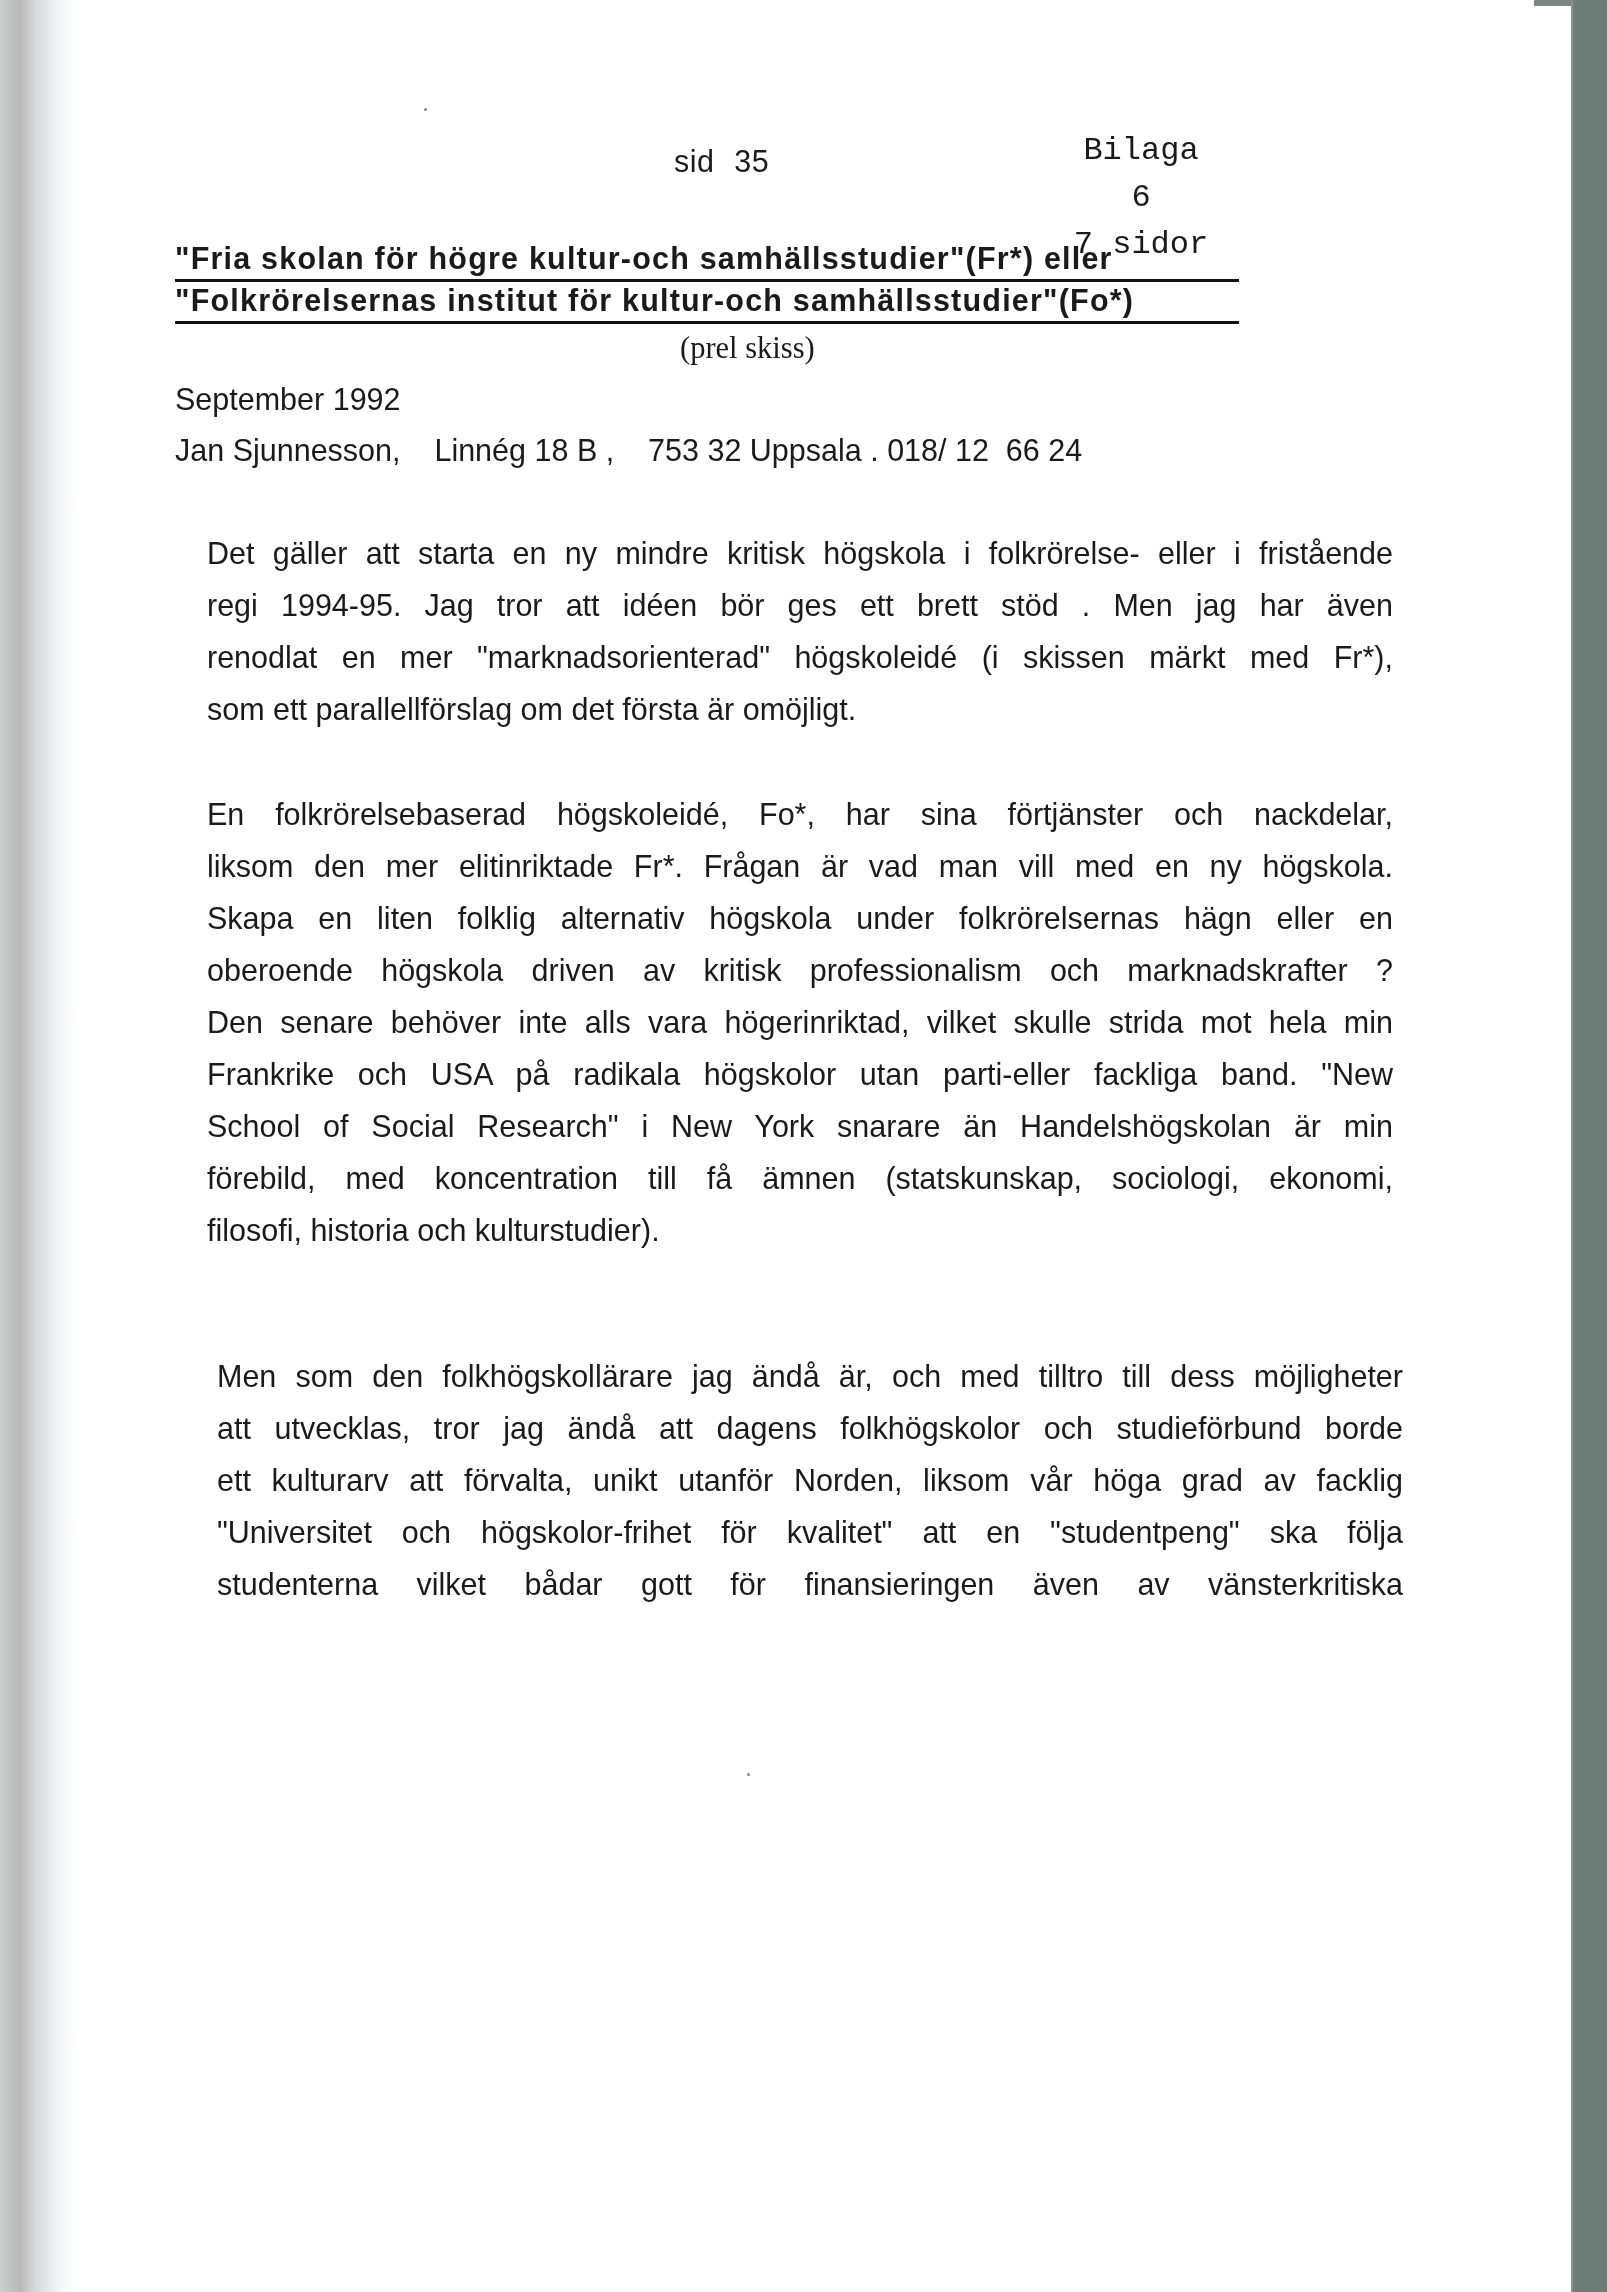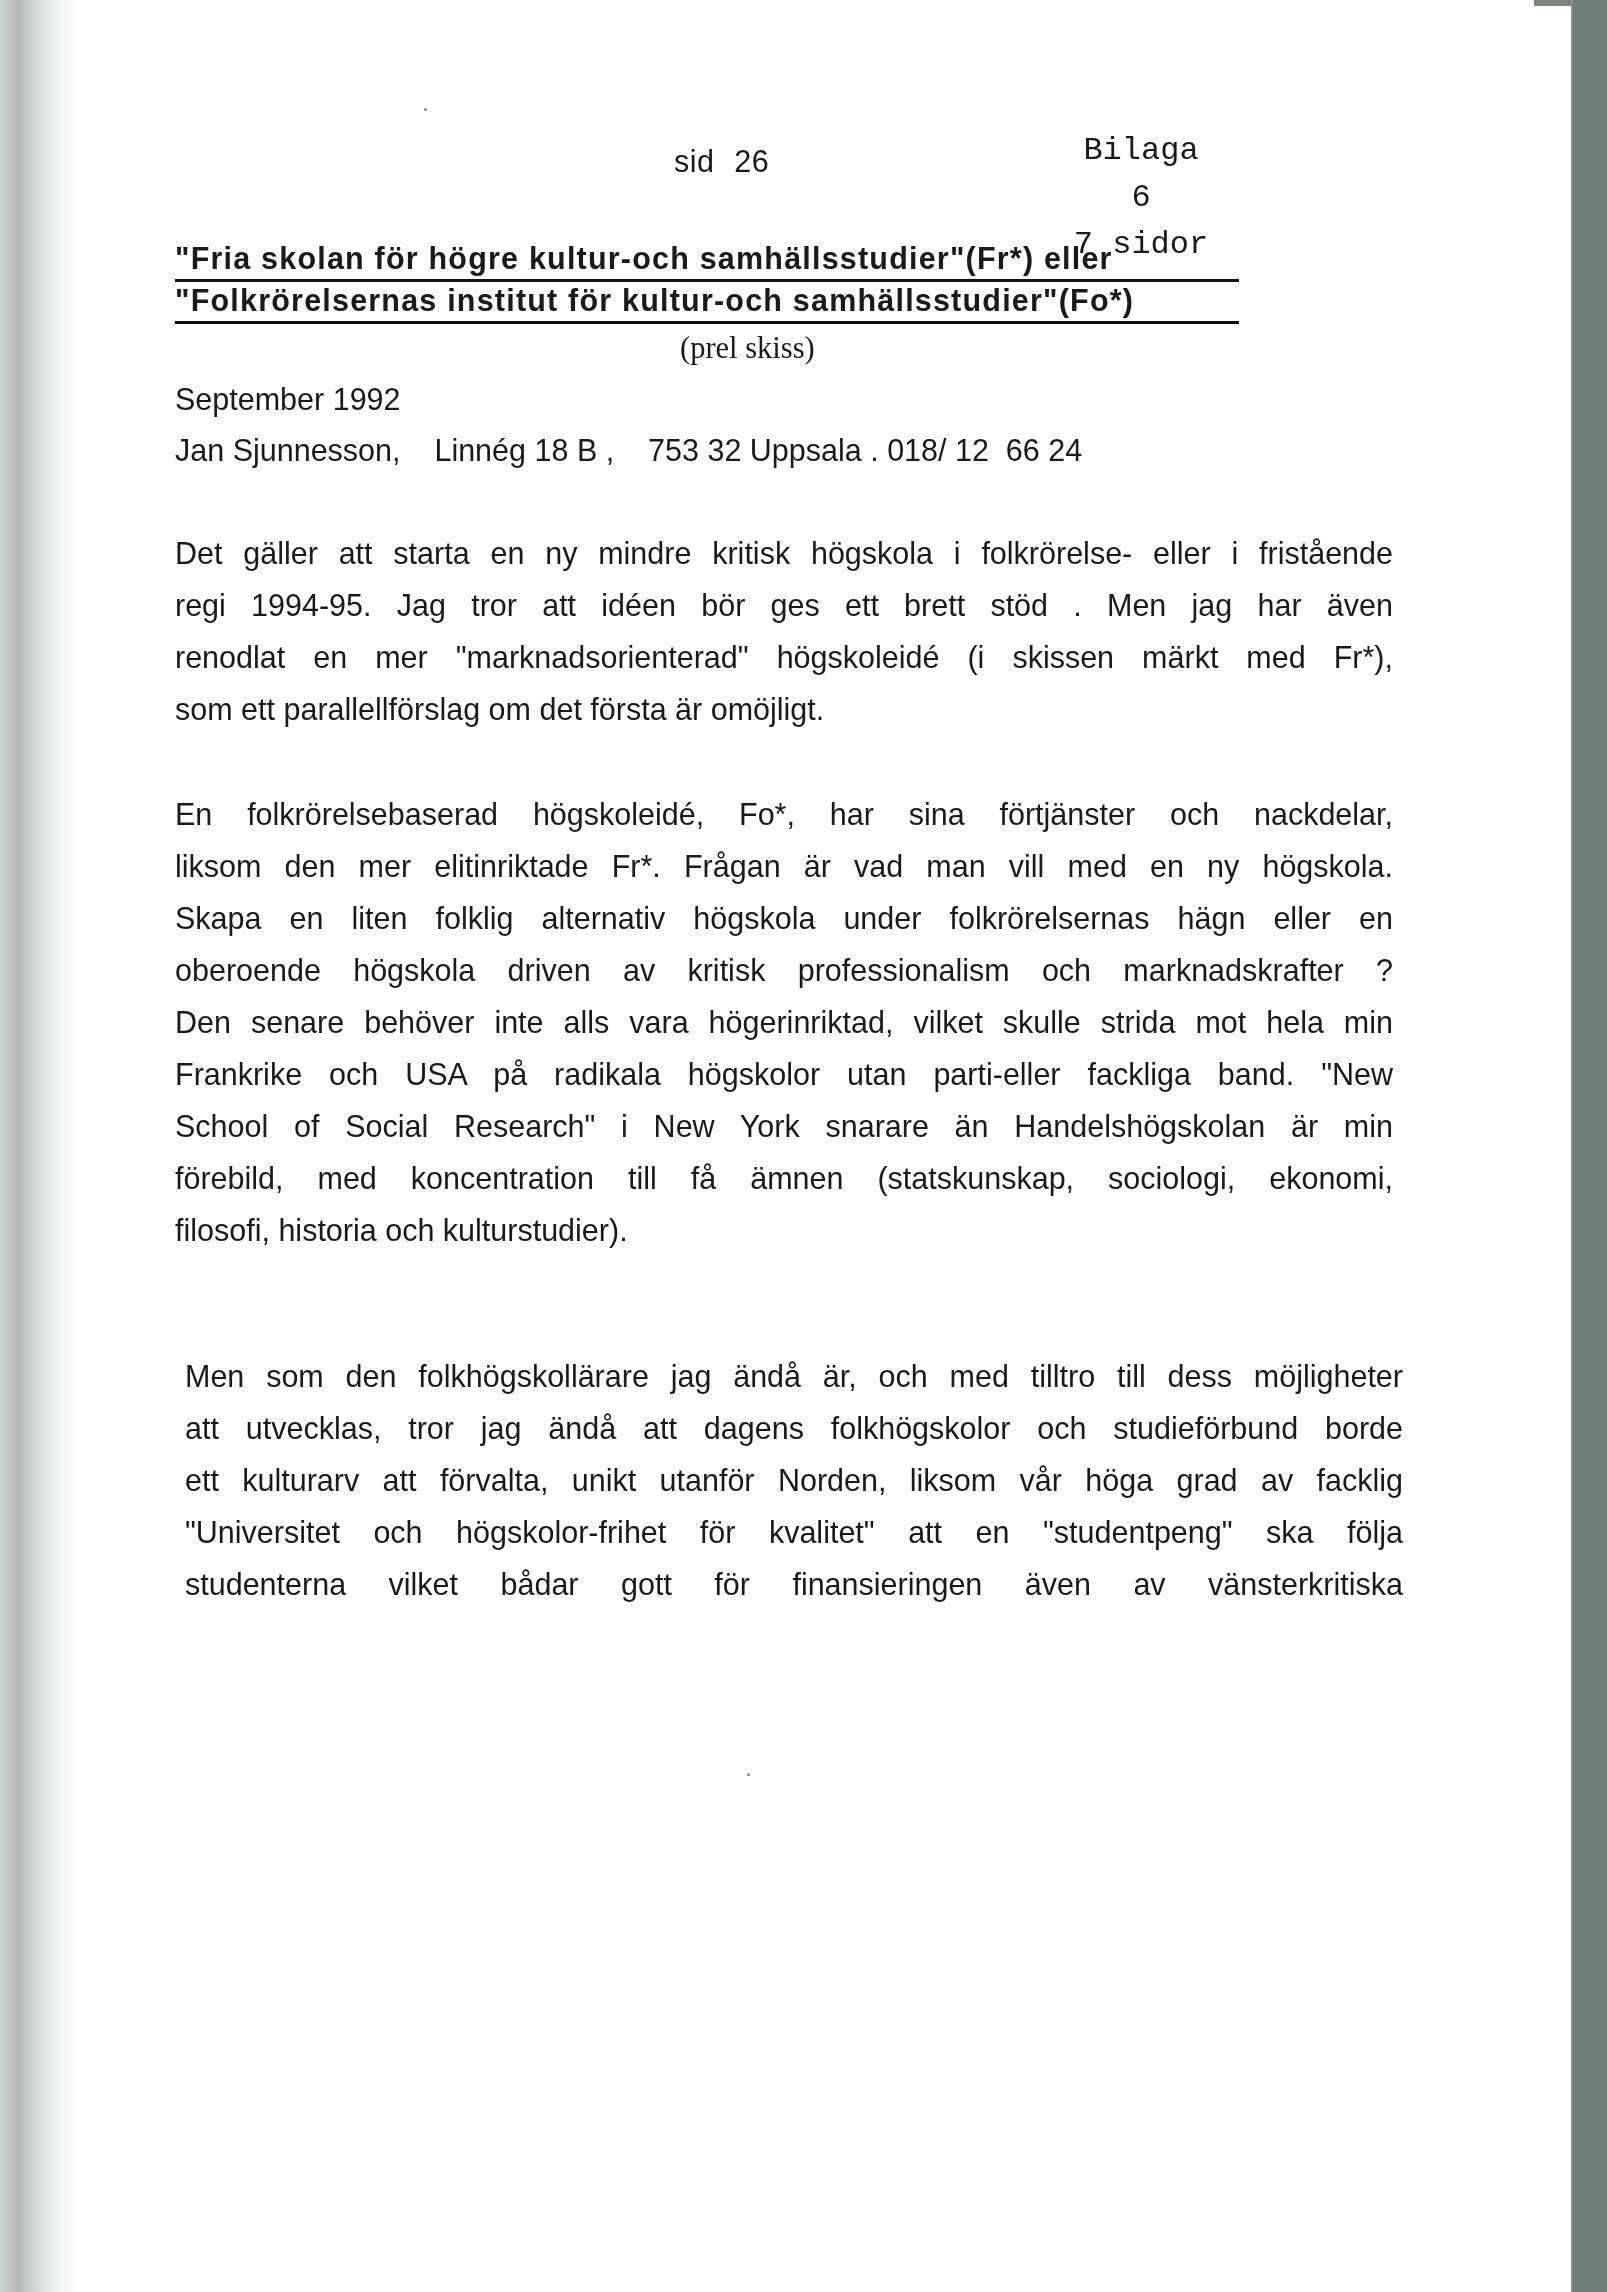--- a/index.html
+++ b/index.html
@@ -94,20 +94,21 @@
       width: 1218px;
       font-size: 30.5px;
       line-height: 52px;
       text-align: justify;
     }
     .para .line {
       display: block;
       white-space: nowrap;
       text-align: justify;
       text-align-last: justify;
+      margin-left: 32px;
     }
     .para .line.last {
       text-align-last: left;
     }
     #p1 { top: 527px; }
     #p2 { top: 788px; }
     #p3 { top: 1350px; left: 185px; }
     .speck {
       position: absolute;
       width: 3px; height: 3px;
@@ -118,21 +119,21 @@
 </head>
 <body>
 
 <div class="left-shadow"></div>
 <div class="right-edge-top"></div>
 <div class="right-edge"></div>
 
 <div class="page">
 
   <div class="header-left">
-    <span>sid</span><span class="num">26</span>
+    <span>sid</span><span class="num">35</span>
   </div>
 
   <div class="header-right">
     <div>Bilaga 6</div>
     <div>7 sidor</div>
   </div>
 
   <div class="title-block">
     <div class="title-line">"Fria skolan för högre  kultur-och samhällsstudier"(Fr*) eller</div>
     <div class="title-line">"Folkrörelsernas institut för kultur-och samhällsstudier"(Fo*)</div>

